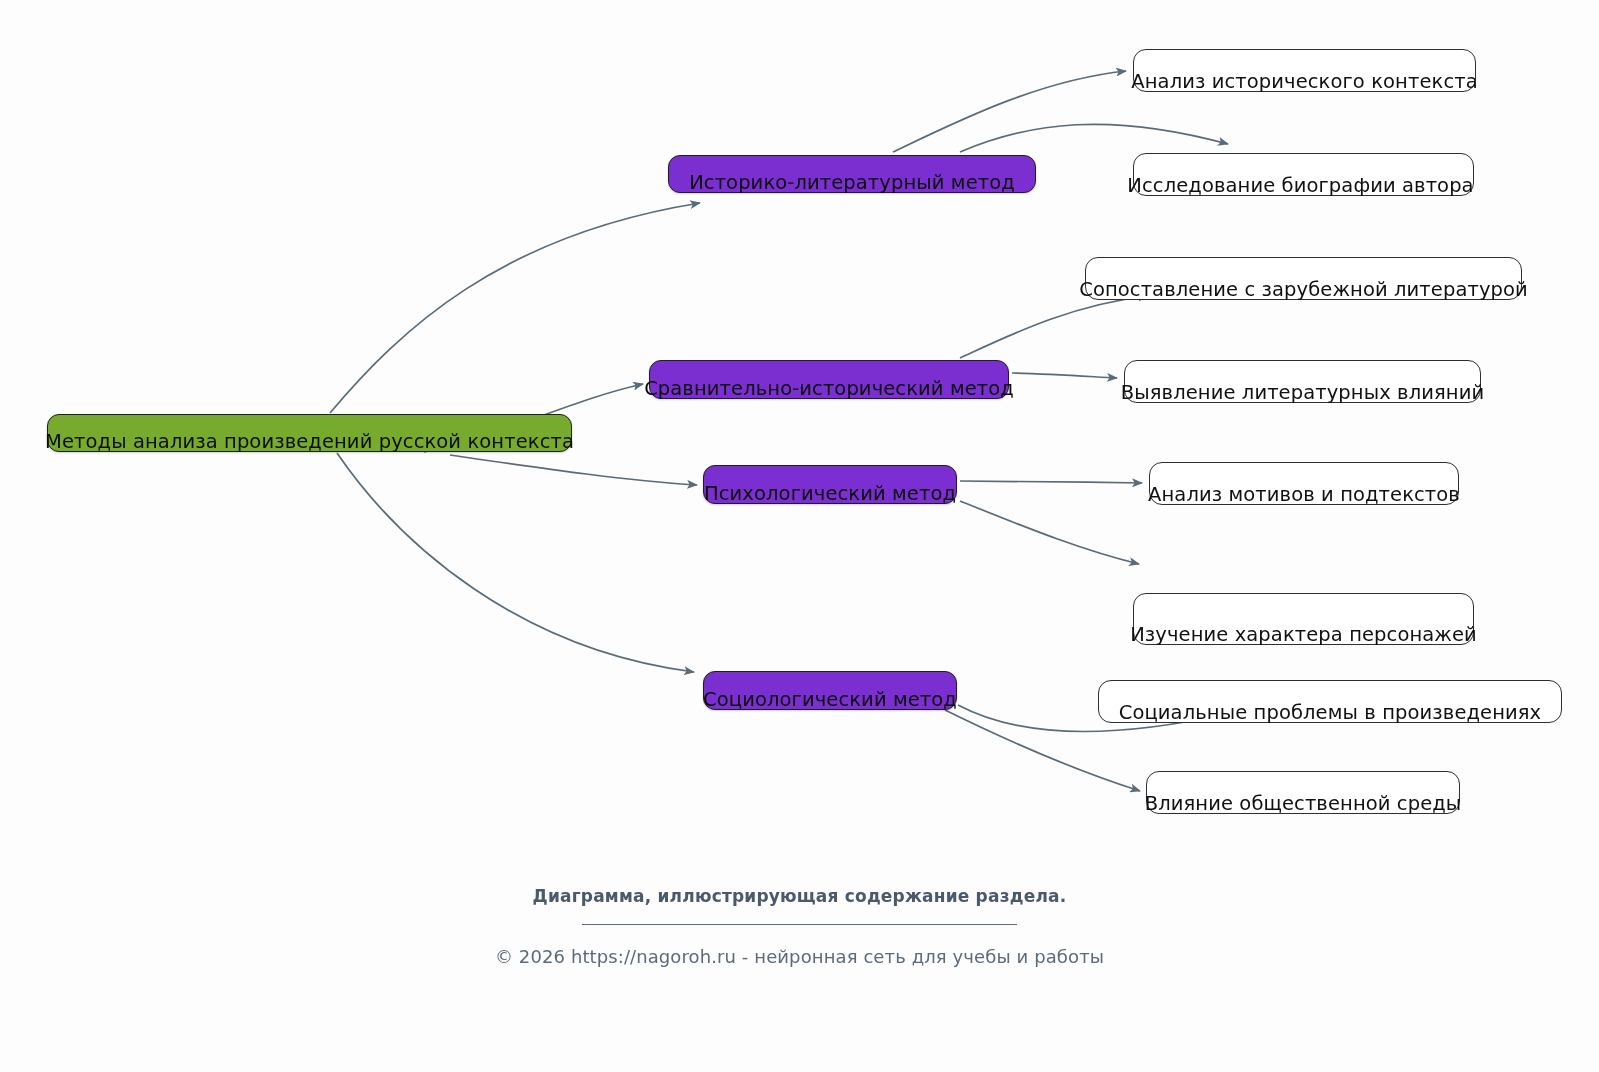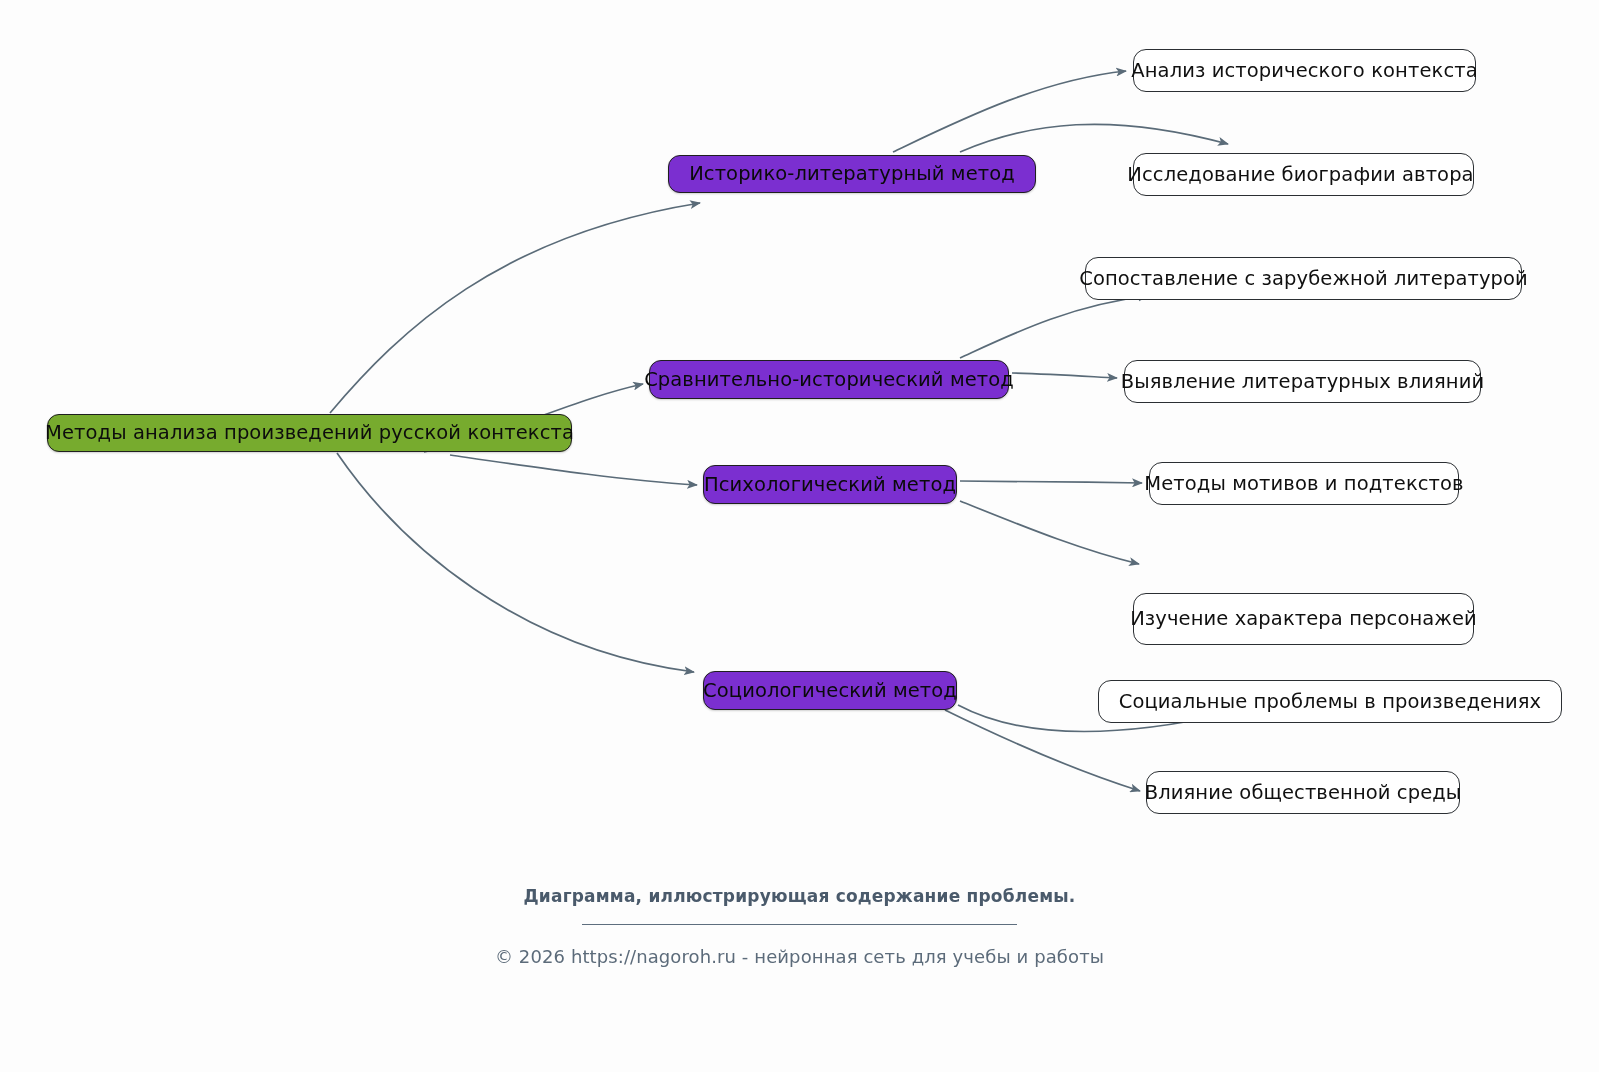--- a/index.html
+++ b/index.html
@@ -30,21 +30,21 @@
     top: 0;
     width: 1599px;
     height: 1072px;
     pointer-events: none;
   }
 
   .node {
     position: absolute;
     box-sizing: border-box;
     display: flex;
-    align-items: center;
+    align-items: flex-end;
     justify-content: center;
     white-space: nowrap;
     border-radius: 12px;
     font-size: 19.5px;
     line-height: 1;
     letter-spacing: 0.1px;
     padding: 0 16px;
   }
 
   .node-root {
@@ -152,35 +152,35 @@
     <span>Сопоставление с зарубежной литературой</span>
   </div>
   <div class="node node-leaf" style="left:1124px; top:360px; width:357px; height:43px;">
     <span>Выявление литературных влияний</span>
   </div>
 
   <div class="node node-branch" style="left:703px; top:465px; width:254px; height:39px;">
     <span>Психологический метод</span>
   </div>
   <div class="node node-leaf" style="left:1149px; top:462px; width:310px; height:43px;">
-    <span>Методы мотивов и подтекстов</span>
+    <span>Анализ мотивов и подтекстов</span>
   </div>
   <div class="node node-leaf" style="left:1133px; top:593px; width:341px; height:52px;">
     <span>Изучение характера персонажей</span>
   </div>
 
   <div class="node node-branch" style="left:703px; top:671px; width:254px; height:39px;">
     <span>Социологический метод</span>
   </div>
   <div class="node node-leaf" style="left:1098px; top:668px; width:464px; height:43px;margin-top:12px;">
     <span>Социальные проблемы в произведениях</span>
   </div>
   <div class="node node-leaf" style="left:1146px; top:771px; width:314px; height:43px;">
     <span>Влияние общественной среды</span>
   </div>
 
   <div id="caption-block">
-    <div id="caption-text">Диаграмма, иллюстрирующая содержание проблемы.</div>
+    <div id="caption-text">Диаграмма, иллюстрирующая содержание раздела.</div>
     <div id="caption-divider"></div>
     <div id="footer-text">© 2026 https://nagoroh.ru - нейронная сеть для учебы и работы</div>
   </div>
 
 </div>
 
 </body></html>

